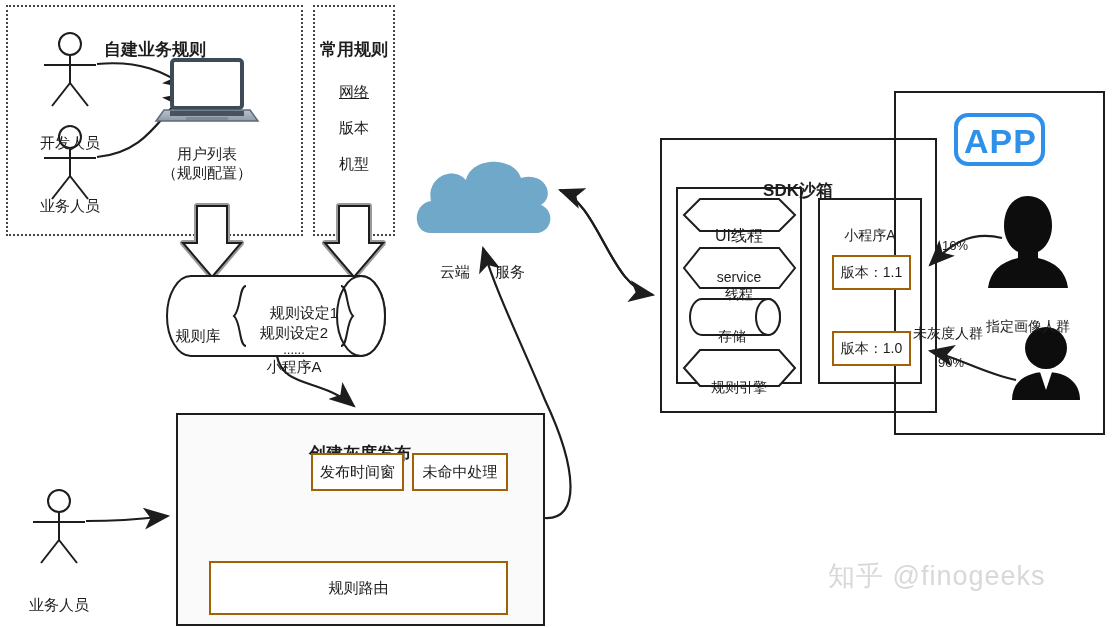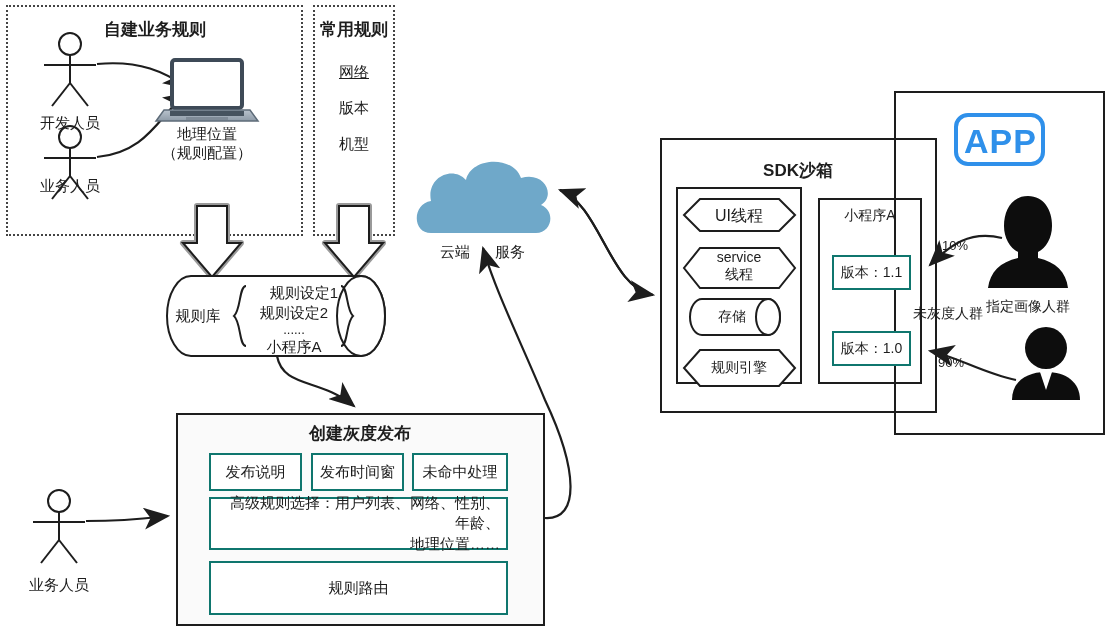--- a/index.html
+++ b/index.html
@@ -18,21 +18,21 @@
   }
   svg.layer{position:absolute;left:0;top:0;width:1116px;height:628px;overflow:visible;}
   .lbl{
     position:absolute;
     font-size:15px;
     line-height:1.28;
     color:#1d1d1d;
     white-space:pre;
     text-align:center;
   }
-  .lbl.ctr{transform:translateX(-50%);}
+  .lbl.ctr{transform:translateX(-50%);margin-top:20px;}
   .bold{font-weight:bold;}
   .box-solid{
     position:absolute;
     border:2px solid #1d1d1d;
     background:transparent;
     box-sizing:border-box;
   }
   .box-dotted{
     position:absolute;
     border:2px dotted #444;
@@ -40,28 +40,28 @@
     box-sizing:border-box;
   }
   .panel-gray{
     position:absolute;
     border:2px solid #1d1d1d;
     background:#fafafa;
     box-sizing:border-box;
   }
   .cell{
     position:absolute;
-    border:2px solid #0f766e;
+    border:2px solid #a16207;
     background:#fff;
     box-sizing:border-box;
     display:flex;
     align-items:center;
     justify-content:center;
     font-size:15px;
-    text-align:right;
+    text-align:center;
     line-height:1.35;
     color:#1d1d1d;
   }
   .watermark{
     position:absolute;
     color:#d8d8d8;
     font-size:27px;
     letter-spacing:1px;
     white-space:nowrap;
     user-select:none;
@@ -214,21 +214,21 @@
       <path d="M1040,372 L1046,390 L1052,372 Z" fill="#ffffff"></path>
     </g>
 
     <path d="M1002,238 C970,230 950,245 930,265" stroke="#1d1d1d" stroke-width="2.2" fill="none" marker-end="url(#ah2)"></path>
     <path d="M1016,380 C985,374 955,356 930,351" stroke="#1d1d1d" stroke-width="2.2" fill="none" marker-end="url(#ah2)"></path>
   </svg>
 
   <div class="lbl ctr bold" style="left:155px;top:19px;font-size:17px;">自建业务规则</div>
   <div class="lbl ctr" style="left:70px;top:113px;">开发人员</div>
   <div class="lbl ctr" style="left:70px;top:176px;">业务人员</div>
-  <div class="lbl ctr" style="left:207px;top:124px;">地理位置</div>
+  <div class="lbl ctr" style="left:207px;top:124px;">用户列表</div>
   <div class="lbl ctr" style="left:207px;top:143px;">（规则配置）</div>
 
   <div class="lbl ctr bold" style="left:354px;top:19px;font-size:17px;">常用规则</div>
   <div class="lbl ctr" style="left:354px;top:62px;text-decoration:underline;">网络</div>
   <div class="lbl ctr" style="left:354px;top:98px;">版本</div>
   <div class="lbl ctr" style="left:354px;top:134px;">机型</div>
 
   <div class="lbl ctr" style="left:198px;top:306px;">规则库</div>
   <div class="lbl ctr" style="left:304px;top:283px;">规则设定1</div>
   <div class="lbl ctr" style="left:294px;top:303px;">规则设定2</div>
@@ -246,30 +246,28 @@
   <div class="lbl ctr" style="left:739px;top:359px;font-size:14px;">规则引擎</div>
 
   <div class="lbl ctr" style="left:870px;top:207px;font-size:14px;">小程序A</div>
   <div class="cell" style="left:832px;top:255px;width:79px;height:35px;font-size:14px;">版本：1.1</div>
   <div class="cell" style="left:832px;top:331px;width:79px;height:35px;font-size:14px;">版本：1.0</div>
 
   <div class="appbadge" style="left:954px;top:113px;width:91px;height:53px;"></div>
   <div class="appword" style="left:964px;top:122px;">APP</div>
   <div class="lbl ctr" style="left:1028px;top:298px;font-size:14px;">指定画像人群</div>
   <div class="lbl ctr" style="left:948px;top:305px;font-size:14px;" style2="">未灰度人群</div>
-  <div class="pct" style="left:942px;top:238px;">10%</div>
+  <div class="pct" style="left:942px;top:238px;">16%</div>
   <div class="pct" style="left:938px;top:355px;">90%</div>
 
   <div class="lbl ctr bold" style="left:360px;top:423px;font-size:17px;">创建灰度发布</div>
 
-  <div class="cell" style="left:209px;top:453px;width:93px;height:38px;">发布说明</div>
   <div class="cell" style="left:311px;top:453px;width:93px;height:38px;">发布时间窗</div>
   <div class="cell" style="left:412px;top:453px;width:96px;height:38px;">未命中处理</div>
 
-  <div class="cell" style="left: 209px; top: 497px; width: 299px; height: 53px; padding: 0px 6px; white-space: pre-line;">高级规则选择：用户列表、网络、性别、年龄、
-地理位置……</div>
 
   <div class="cell" style="left:209px;top:561px;width:299px;height:54px;">规则路由</div>
 
   <div class="lbl ctr" style="left:59px;top:575px;">业务人员</div>
 
+  <div class="watermark" style="left:828px;top:558px;">知乎 @finogeeks</div>
 
 </div>
 
 </body></html>

